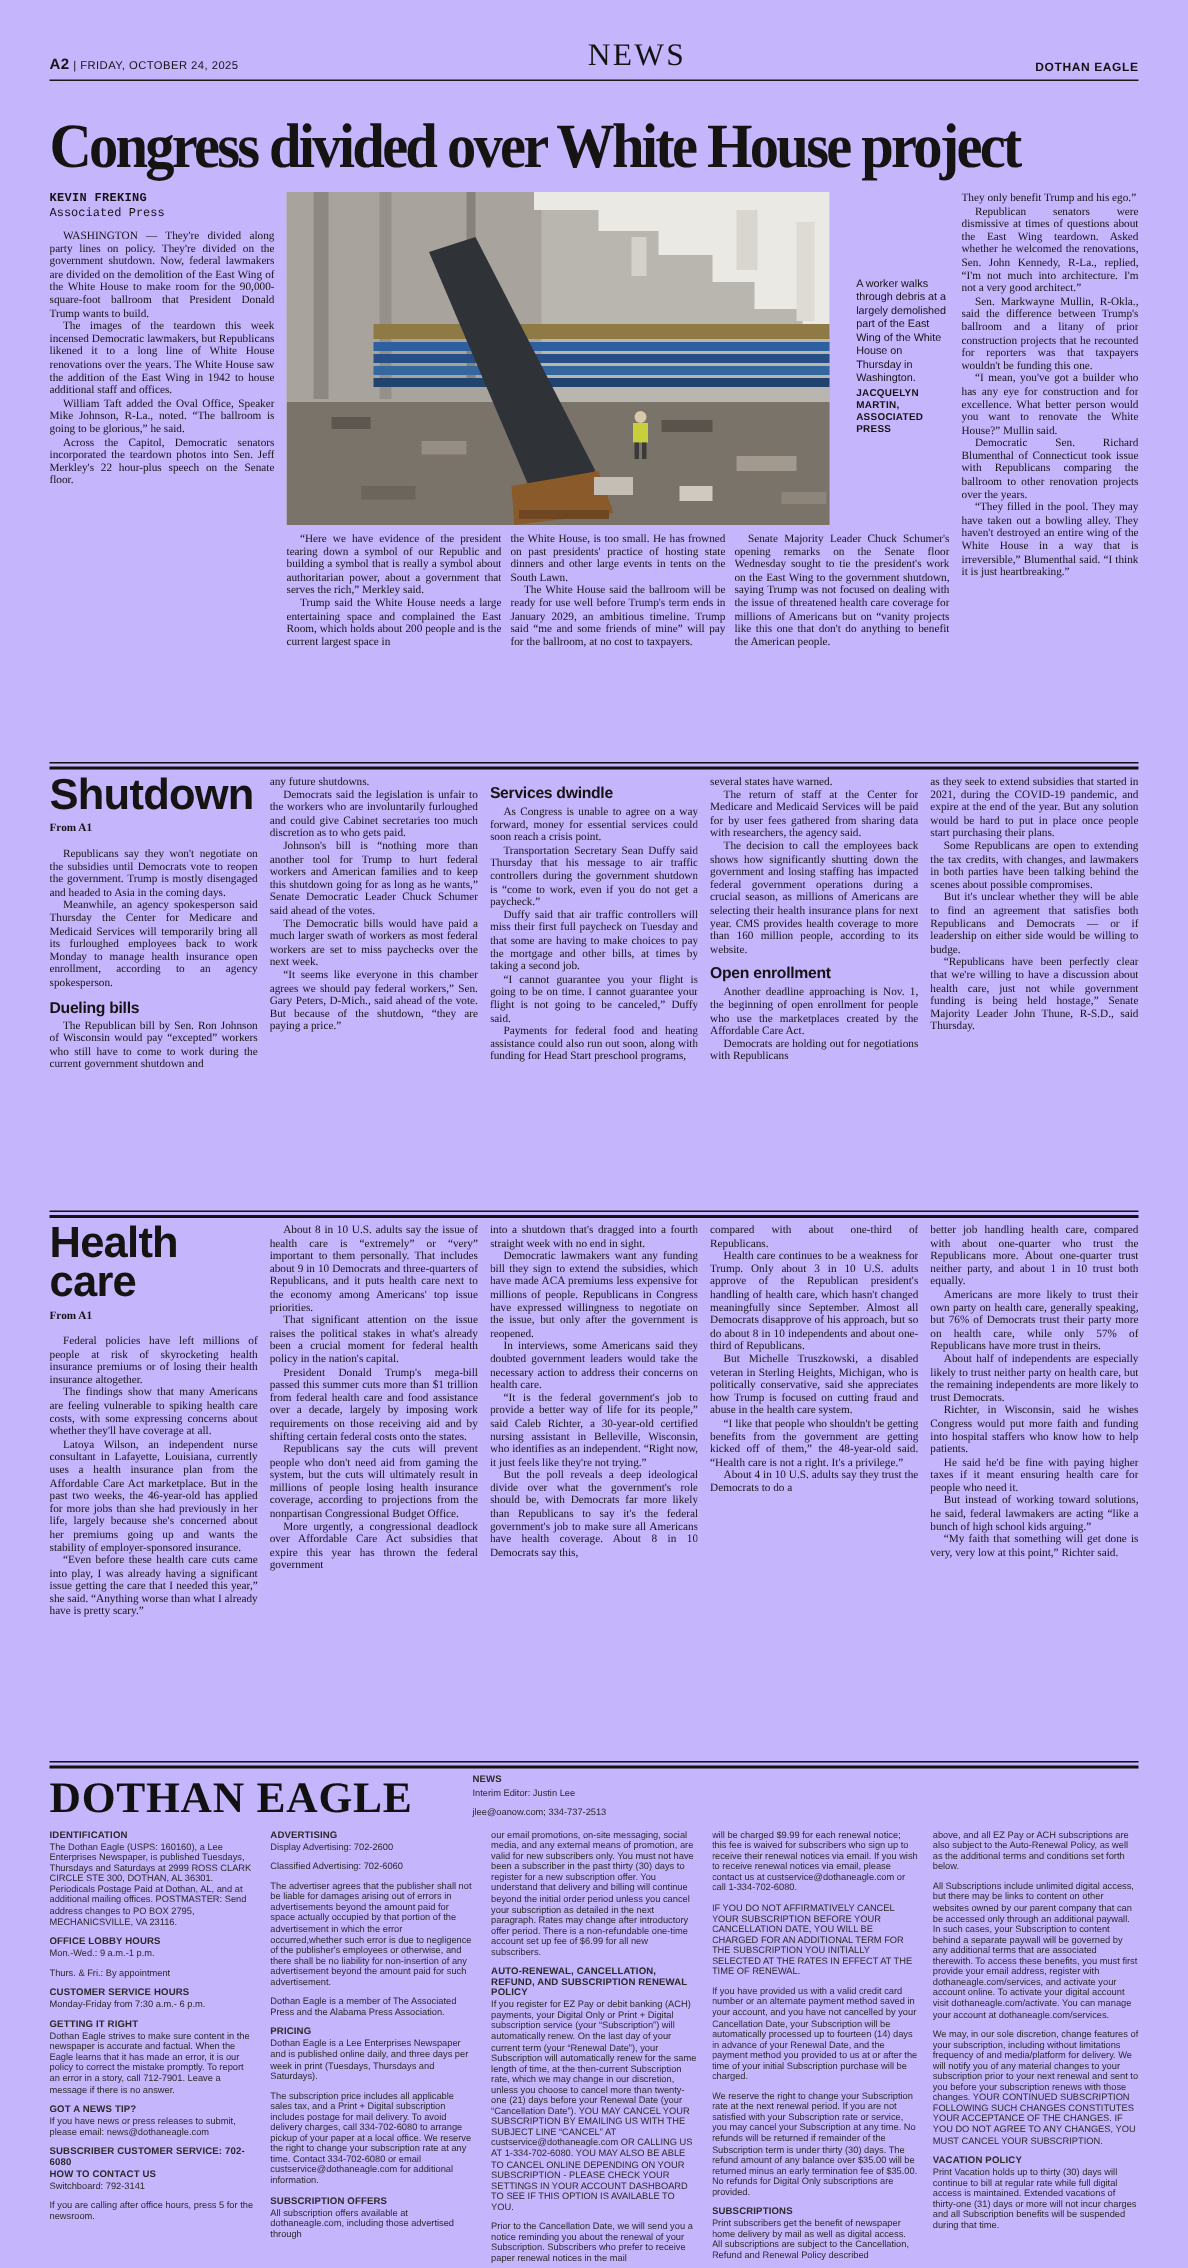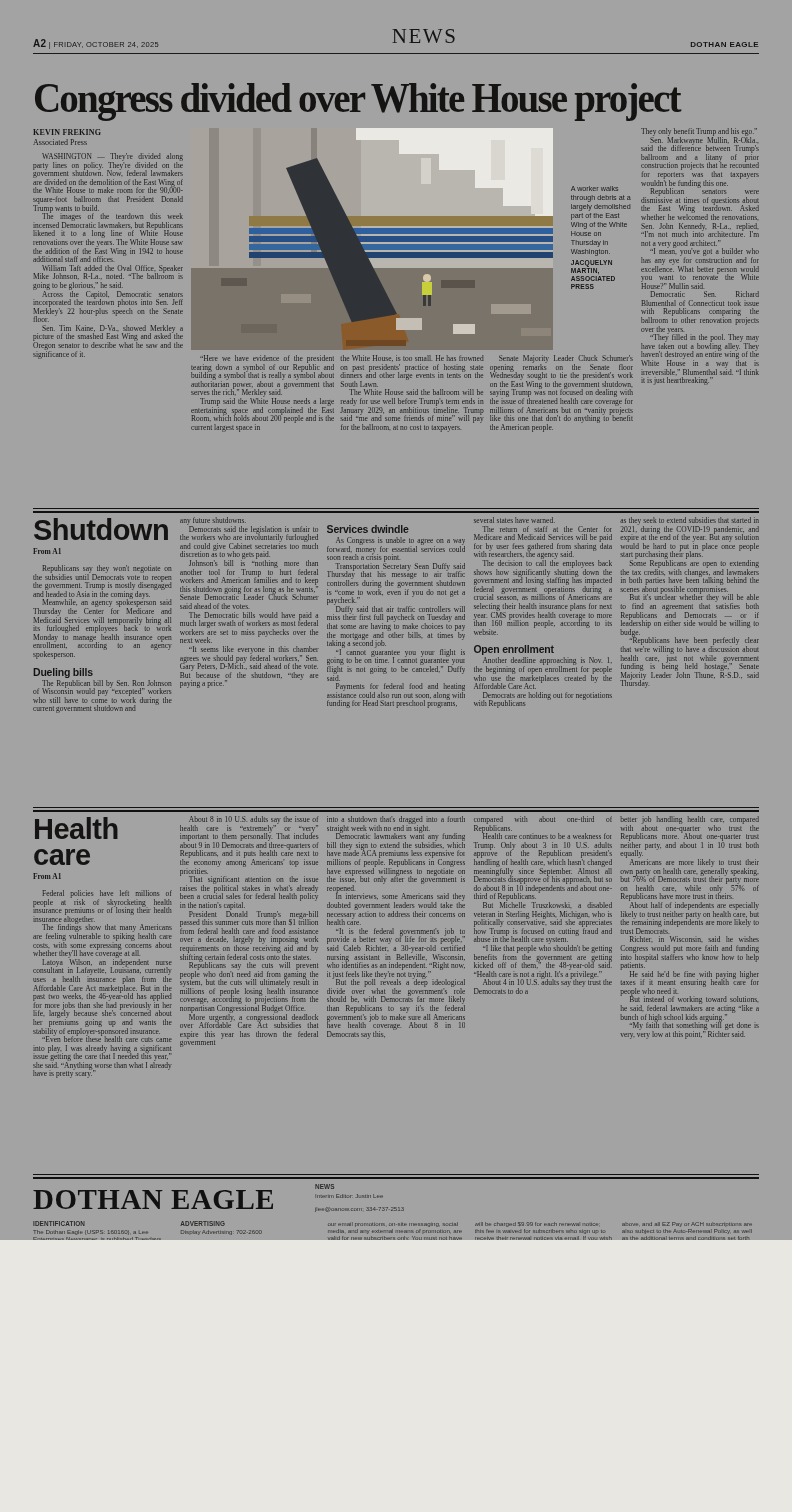--- a/index.html
+++ b/index.html
@@ -1,18 +1,18 @@
 <!DOCTYPE html>
 <html><head>
 <meta charset="utf-8">
 <style>
   * { margin:0; padding:0; box-sizing:border-box; }
   html,body { background:#e9e7e2; }
   .page {
-    width:792px; height:1240px; margin:0 auto; background:#a3a3a3;
+    width:792px; height:1512px; margin:0 auto; background:#c4b5fd;
     padding:24px 33px 10px; overflow:hidden;
     font-family:"Liberation Serif", serif; color:#151413;
   }
   
   .topbar { display:flex; align-items:flex-end; justify-content:space-between;
     border-bottom:1.5px solid #1a1a1a; padding-bottom:4px; height:30px; }
   .topbar-left { font-family:"Liberation Sans",sans-serif; font-size:7.5px; letter-spacing:.3px; }
   .topbar-left b { font-size:10px; }
   .news-title { font-family:"Liberation Serif",serif; font-size:21px; letter-spacing:1.5px; font-weight:400; }
   .topbar-right { font-family:"Liberation Sans",sans-serif; font-weight:bold; font-size:8px; letter-spacing:.4px; }
@@ -21,21 +21,21 @@
   h1.headline { font-size:42px; font-weight:bold; letter-spacing:-2px; white-space:nowrap;
     transform:scaleX(.93); transform-origin:left center; }
   
   .article p { font-size:7.5px; line-height:8.6px; text-align:justify; text-indent:9px; margin:0; }
   .article p.cont { text-indent:0; }
   .subhead { font-family:"Liberation Sans",sans-serif; font-weight:bold; font-size:10.5px;
     margin:6px 0 2px; letter-spacing:-.2px; }
   
   .lead { display:flex; gap:8px; height:378px; overflow:hidden; }
   .lead-col1 { width:150px; overflow:hidden; }
-  .byline { font-family:Liberation Serif, serif; font-size:8px; margin-bottom:5px; line-height:10px; }
+  .byline { font-family:Liberation Mono, monospace; font-size:8px; margin-bottom:5px; line-height:10px; }
   .byline .name { font-weight:bold; letter-spacing:.2px; }
   .lead-mid { width:442px; }
   .photo-row { display:flex; gap:18px; height:222px; }
   .photo-box { width:372px; height:222px; overflow:hidden; background:#b9b6b0; }
   .photo-box svg { display:block; }
   .caption-col { width:64px; font-family:"Liberation Sans",sans-serif; font-size:7.2px;
     line-height:9px; padding-top:56px; }
   .caption-credit { font-weight:bold; font-size:6.6px; line-height:8px; margin-top:3px; letter-spacing:.2px; }
   .lead-lower { display:flex; gap:6px; margin-top:5px; height:148px; overflow:hidden; }
   .lead-lower .col { flex:1; overflow:hidden; }
@@ -86,21 +86,20 @@
     <div class="lead-col1">
       <div class="byline">
         <div class="name">KEVIN FREKING</div>
         <div>Associated Press</div>
       </div>
       <div>
           <p>WASHINGTON — They're divided along party lines on policy. They're divided on the government shutdown. Now, federal lawmakers are divided on the demolition of the East Wing of the White House to make room for the 90,000-square-foot ballroom that President Donald Trump wants to build.</p>
           <p>The images of the teardown this week incensed Democratic lawmakers, but Republicans likened it to a long line of White House renovations over the years. The White House saw the addition of the East Wing in 1942 to house additional staff and offices.</p>
           <p>William Taft added the Oval Office, Speaker Mike Johnson, R-La., noted. “The ballroom is going to be glorious,” he said.</p>
           <p>Across the Capitol, Democratic senators incorporated the teardown photos into Sen. Jeff Merkley's 22 hour-plus speech on the Senate floor.</p>
-          <p>Sen. Tim Kaine, D-Va., showed Merkley a picture of the smashed East Wing and asked the Oregon senator to describe what he saw and the significance of it.</p>
         </div>
     </div>
 
     <div class="lead-mid">
       <div class="photo-row">
         <div class="photo-box">
           <svg width="372" height="222" viewBox="0 0 372 222">
             <rect x="0" y="0" width="372" height="222" fill="#b9b6b0"></rect>
             <rect x="0" y="0" width="170" height="140" fill="#a8a49d"></rect>
             <rect x="18" y="0" width="10" height="138" fill="#8d8982"></rect>
@@ -149,22 +148,22 @@
             <p>The White House said the ballroom will be ready for use well before Trump's term ends in January 2029, an ambitious timeline. Trump said “me and some friends of mine” will pay for the ballroom, at no cost to taxpayers.</p>
           </div>
         <div class="col">
             <p>Senate Majority Leader Chuck Schumer's opening remarks on the Senate floor Wednesday sought to tie the president's work on the East Wing to the government shutdown, saying Trump was not focused on dealing with the issue of threatened health care coverage for millions of Americans but on “vanity projects like this one that don't do anything to benefit the American people.</p>
           </div>
       </div>
     </div>
 
     <div class="lead-col5">
         <p class="cont">They only benefit Trump and his ego.”</p>
+        <p>Republican senators were dismissive at times of questions about the East Wing teardown. Asked whether he welcomed the renovations, Sen. John Kennedy, R-La., replied, “I'm not much into architecture. I'm not a very good architect.”</p>
         <p>Sen. Markwayne Mullin, R-Okla., said the difference between Trump's ballroom and a litany of prior construction projects that he recounted for reporters was that taxpayers wouldn't be funding this one.</p>
-        <p>Republican senators were dismissive at times of questions about the East Wing teardown. Asked whether he welcomed the renovations, Sen. John Kennedy, R-La., replied, “I'm not much into architecture. I'm not a very good architect.”</p>
         <p>“I mean, you've got a builder who has any eye for construction and for excellence. What better person would you want to renovate the White House?” Mullin said.</p>
         <p>Democratic Sen. Richard Blumenthal of Connecticut took issue with Republicans comparing the ballroom to other renovation projects over the years.</p>
         <p>“They filled in the pool. They may have taken out a bowling alley. They haven't destroyed an entire wing of the White House in a way that is irreversible,” Blumenthal said. “I think it is just heartbreaking.”</p>
       </div>
   </div>
 
   <div class="rule"></div>
 
   <div class="jump article sec-shutdown">
     <div class="col">
@@ -216,21 +215,21 @@
       <div class="from-line">From A1</div>
       <div>
           <p>Federal policies have left millions of people at risk of skyrocketing health insurance premiums or of losing their health insurance altogether.</p>
           <p>The findings show that many Americans are feeling vulnerable to spiking health care costs, with some expressing concerns about whether they'll have coverage at all.</p>
           <p>Latoya Wilson, an independent nurse consultant in Lafayette, Louisiana, currently uses a health insurance plan from the Affordable Care Act marketplace. But in the past two weeks, the 46-year-old has applied for more jobs than she had previously in her life, largely because she's concerned about her premiums going up and wants the stability of employer-sponsored insurance.</p>
           <p>“Even before these health care cuts came into play, I was already having a significant issue getting the care that I needed this year,” she said. “Anything worse than what I already have is pretty scary.”</p>
         </div>
     </div>
     <div class="col">
         <p>About 8 in 10 U.S. adults say the issue of health care is “extremely” or “very” important to them personally. That includes about 9 in 10 Democrats and three-quarters of Republicans, and it puts health care next to the economy among Americans' top issue priorities.</p>
-        <p>That significant attention on the issue raises the political stakes in what's already been a crucial sales for federal health policy in the nation's capital.</p>
+        <p>That significant attention on the issue raises the political stakes in what's already been a crucial moment for federal health policy in the nation's capital.</p>
         <p>President Donald Trump's mega-bill passed this summer cuts more than $1 trillion from federal health care and food assistance over a decade, largely by imposing work requirements on those receiving aid and by shifting certain federal costs onto the states.</p>
         <p>Republicans say the cuts will prevent people who don't need aid from gaming the system, but the cuts will ultimately result in millions of people losing health insurance coverage, according to projections from the nonpartisan Congressional Budget Office.</p>
         <p>More urgently, a congressional deadlock over Affordable Care Act subsidies that expire this year has thrown the federal government</p>
       </div>
     <div class="col">
         <p class="cont">into a shutdown that's dragged into a fourth straight week with no end in sight.</p>
         <p>Democratic lawmakers want any funding bill they sign to extend the subsidies, which have made ACA premiums less expensive for millions of people. Republicans in Congress have expressed willingness to negotiate on the issue, but only after the government is reopened.</p>
         <p>In interviews, some Americans said they doubted government leaders would take the necessary action to address their concerns on health care.</p>
         <p>“It is the federal government's job to provide a better way of life for its people,” said Caleb Richter, a 30-year-old certified nursing assistant in Belleville, Wisconsin, who identifies as an independent. “Right now, it just feels like they're not trying.”</p>
         <p>But the poll reveals a deep ideological divide over what the government's role should be, with Democrats far more likely than Republicans to say it's the federal government's job to make sure all Americans have health coverage. About 8 in 10 Democrats say this,</p>

